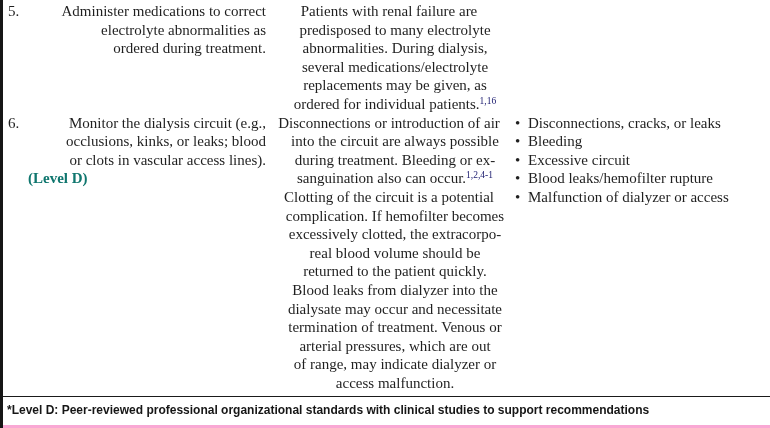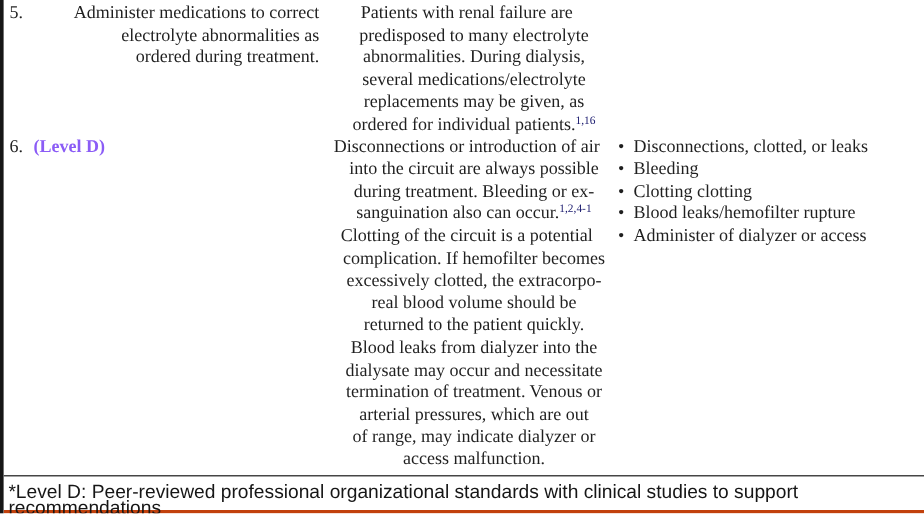--- a/index.html
+++ b/index.html
@@ -30,21 +30,21 @@
   
   .step-item { display: flex; }
   .step-num {
     width: 20px;
     flex: 0 0 20px;
   }
   .step-body { flex: 1; }
   .step-text { white-space: pre; display: block; text-align: right; }
   .level-label {
     font-weight: bold;
-    color: #8b5cf6;
+    color: #0f766e;
   }
 
   
   .para {
     margin: 0;
     padding-left: 12px;
     text-indent: -12px;
     text-align: center;
   }
   .para .ptext { white-space: pre; }
@@ -71,27 +71,28 @@
   }
 
   
   .footnote-band {
     position: absolute;
     left: 0;
     right: 0;
     top: 396px;
     bottom: 0;
     border-top: 1.5px solid #1a1a1a;
-    border-bottom: 3px solid #c2410c;
+    border-bottom: 3px solid #f9a8d4;
     box-sizing: border-box;
     font-family: "Liberation Sans", "DejaVu Sans", sans-serif;
-    font-size: 16px;
+    font-size: 12px;
     line-height: 13px;
     color: #161616;
     padding: 7px 0 0 4px;
+    font-weight: bold;
   }
 </style>
 </head>
 <body>
 
 <div class="page">
 
   <div class="grid">
 
     <div class="cell" style="grid-area:1/1">
@@ -111,20 +112,23 @@
 abnormalities. During dialysis,
 several medications/electrolyte
 replacements may be given, as
 ordered for individual patients.</span><span class="sup">1,16</span></p>
     </div>
 
     <div class="cell" style="grid-area:2/1">
       <div class="step-item">
         <span class="step-num">6.</span>
         <span class="step-body">
+          <span class="step-text">Monitor the dialysis circuit (e.g.,
+occlusions, kinks, or leaks; blood
+or clots in vascular access lines).</span>
           <span class="level-label">(Level D)</span>
         </span>
       </div>
     </div>
 
     <div class="cell" style="grid-area:2/2">
       <p class="para"><span class="ptext">Disconnections or introduction of air
 into the circuit are always possible
 during treatment. Bleeding or ex-
 sanguination also can occur.</span><span class="sup">1,2,4-1</span></p>
@@ -138,37 +142,37 @@
 termination of treatment. Venous or
 arterial pressures, which are out
 of range, may indicate dialyzer or
 access malfunction.</span></p>
     </div>
 
     <div class="cell" style="grid-area:2/3">
       <ul class="bullet-list">
         <li class="bullet-row">
           <span class="bullet-glyph">•</span>
-          <span>Disconnections, clotted, or leaks</span>
+          <span>Disconnections, cracks, or leaks</span>
         </li>
         <li class="bullet-row">
           <span class="bullet-glyph">•</span>
           <span>Bleeding</span>
         </li>
         <li class="bullet-row">
           <span class="bullet-glyph">•</span>
-          <span>Clotting clotting</span>
+          <span>Excessive circuit</span>
         </li>
         <li class="bullet-row">
           <span class="bullet-glyph">•</span>
           <span>Blood leaks/hemofilter rupture</span>
         </li>
         <li class="bullet-row">
           <span class="bullet-glyph">•</span>
-          <span>Administer of dialyzer or access</span>
+          <span>Malfunction of dialyzer or access</span>
         </li>
       </ul>
     </div>
 
   </div>
 
   <div class="footnote-band">
     <span>*Level D: Peer-reviewed professional organizational standards with clinical studies to support recommendations</span>
   </div>
 

